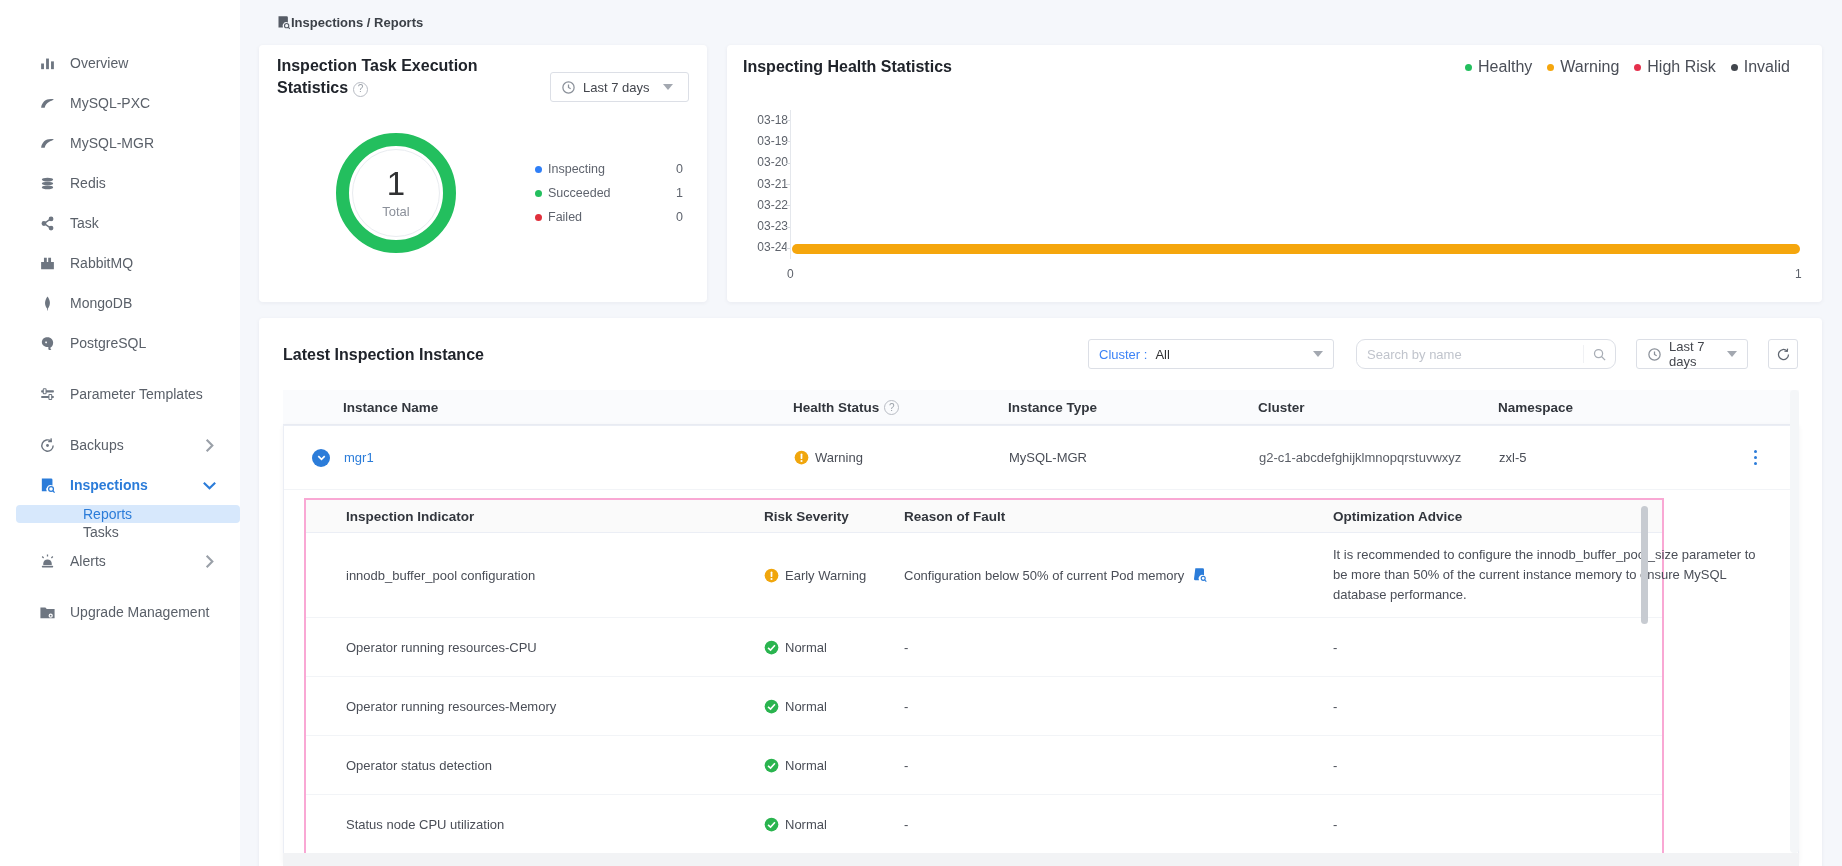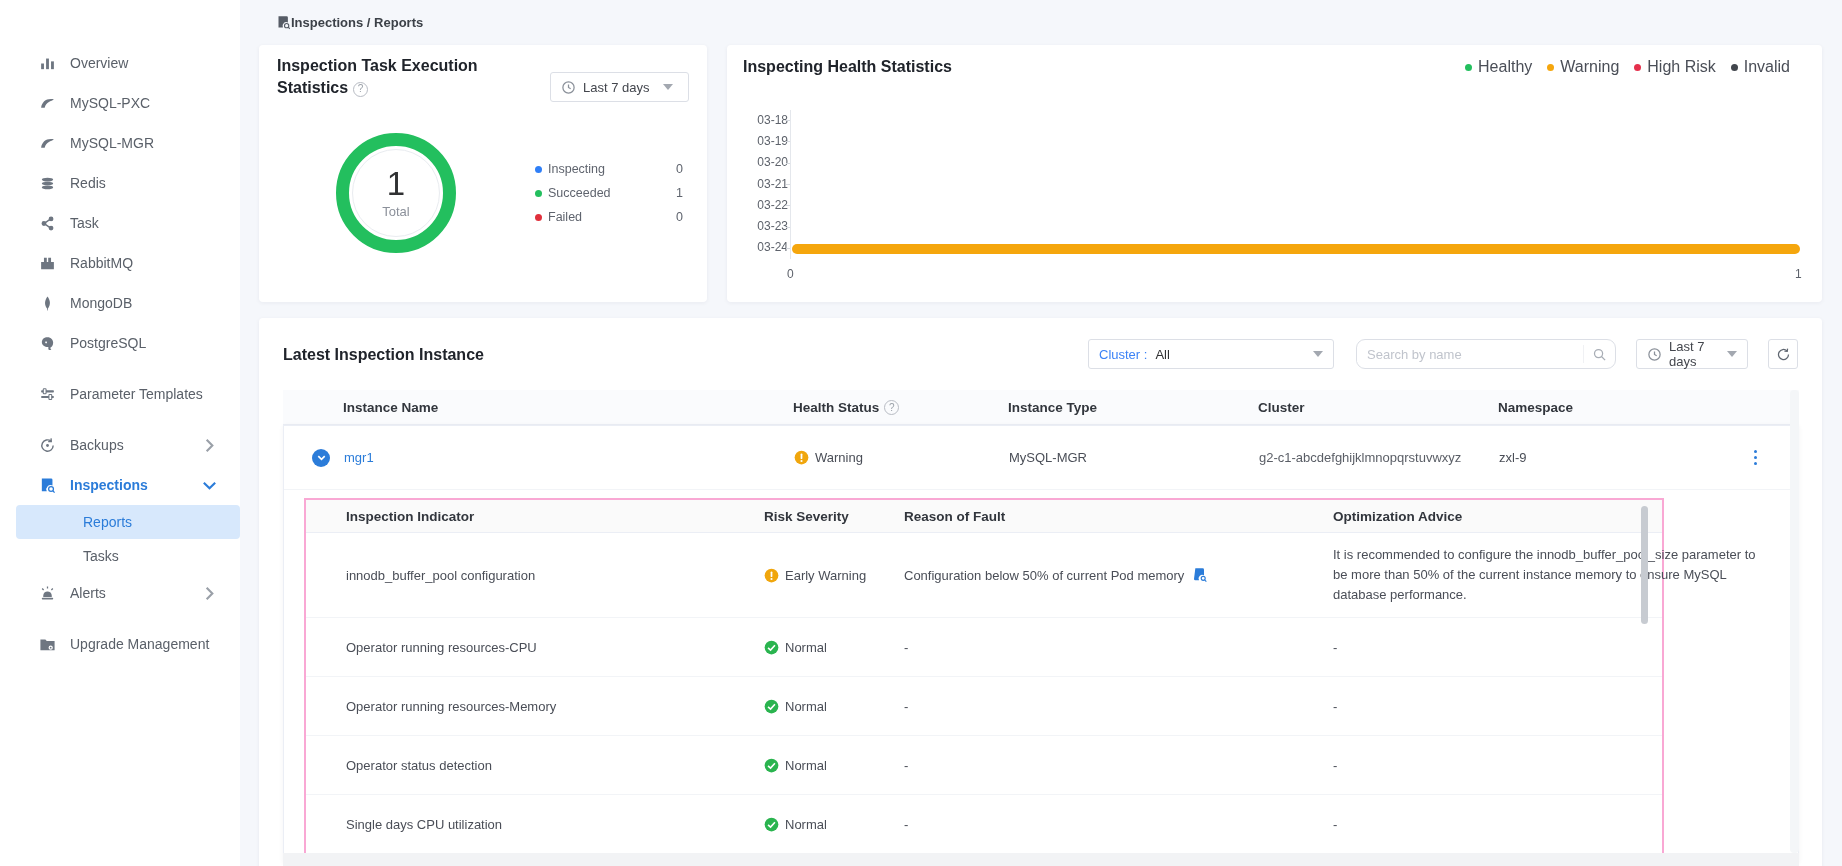--- a/index.html
+++ b/index.html
@@ -8,21 +8,21 @@
 
   
   .sidebar { width:240px; height:866px; background:#ffffff; flex:0 0 240px; padding-top:43px; }
   .side-item { height:40px; display:flex; align-items:center; padding:0 22px 0 38px; cursor:pointer; color:#5a6069; font-size:14px; }
   .side-item .lbl { margin-left:14px; flex:1; line-height:17px; }
   .side-item.two-line { height:62px; }
   .side-item .icon { width:18px; height:18px; flex:0 0 18px; display:flex; align-items:center; justify-content:center; }
   .side-item svg { width:17px; height:17px; }
   .chev { color:#9aa0a8; font-size:12px; }
   .side-item.active { color:#2b7cd9; font-weight:bold; }
-  .side-sub { height:34px; display:flex; align-items:center; padding-left:67px; font-size:14px; color:#5a6069; cursor:pointer; margin:0 0 0 16px; border-radius:4px; }
+  .side-sub { height:18px; display:flex; align-items:center; padding-left:67px; font-size:14px; color:#5a6069; cursor:pointer; margin:0 0 0 16px; border-radius:4px; }
   .side-sub.selected { background:#d7e8fc; color:#2b7cd9; margin-right:0; }
 
   
   .content { position:relative; flex:1; height:866px; }
   .breadcrumb { position:absolute; left:36px; top:10px; height:24px; display:flex; align-items:center; color:#3c4148; font-size:13px; cursor:pointer;font-weight:bold; }
 
   .card { position:absolute; background:#fff; border-radius:4px; box-shadow:0 1px 4px rgba(30,40,60,.06); }
   .card1 { left:19px; top:45px; width:448px; height:257px; }
   .card2 { left:487px; top:45px; width:1095px; height:257px; }
   .card3 { left:19px; top:318px; width:1563px; height:560px; }
@@ -392,21 +392,21 @@
           <span class="status">
             <svg class="badge-ic" viewBox="0 0 24 24">
                 <circle cx="12" cy="12" r="11" fill="#f0a60d"></circle>
                 <rect x="10.6" y="5.5" width="2.8" height="9" rx="1.4" fill="#fff"></rect>
                 <circle cx="12" cy="17.6" r="1.7" fill="#fff"></circle>
               </svg>
             <span>Warning</span>
           </span>
           <span>MySQL-MGR</span>
           <span style="color:#5a5e66;">g2-c1-abcdefghijklmnopqrstuvwxyz</span>
-          <span>zxl-9</span>
+          <span>zxl-5</span>
           <span class="kebab">
               <i></i>
               <i></i>
               <i></i>
             </span>
         </div>
 
         <div class="subtbl">
           <div class="sgrid sghead">
             <span class="c-ind">Inspection Indicator</span>
@@ -471,21 +471,21 @@
                   <circle cx="12" cy="12" r="11" fill="#2ab44f"></circle>
                   <path d="M6.5 12.5 L10.5 16 L17.5 8.5" fill="none" stroke="#fff" stroke-width="2.6"></path>
                 </svg>
               <span>Normal</span>
             </span>
             <span>-</span>
             <span>-</span>
           </div>
 
           <div class="sgrid sgrow norm">
-            <span class="c-ind">Single days CPU utilization</span>
+            <span class="c-ind">Status node CPU utilization</span>
             <span class="status">
               <svg class="badge-ic" viewBox="0 0 24 24">
                   <circle cx="12" cy="12" r="11" fill="#2ab44f"></circle>
                   <path d="M6.5 12.5 L10.5 16 L17.5 8.5" fill="none" stroke="#fff" stroke-width="2.6"></path>
                 </svg>
               <span>Normal</span>
             </span>
             <span>-</span>
             <span>-</span>
           </div>

